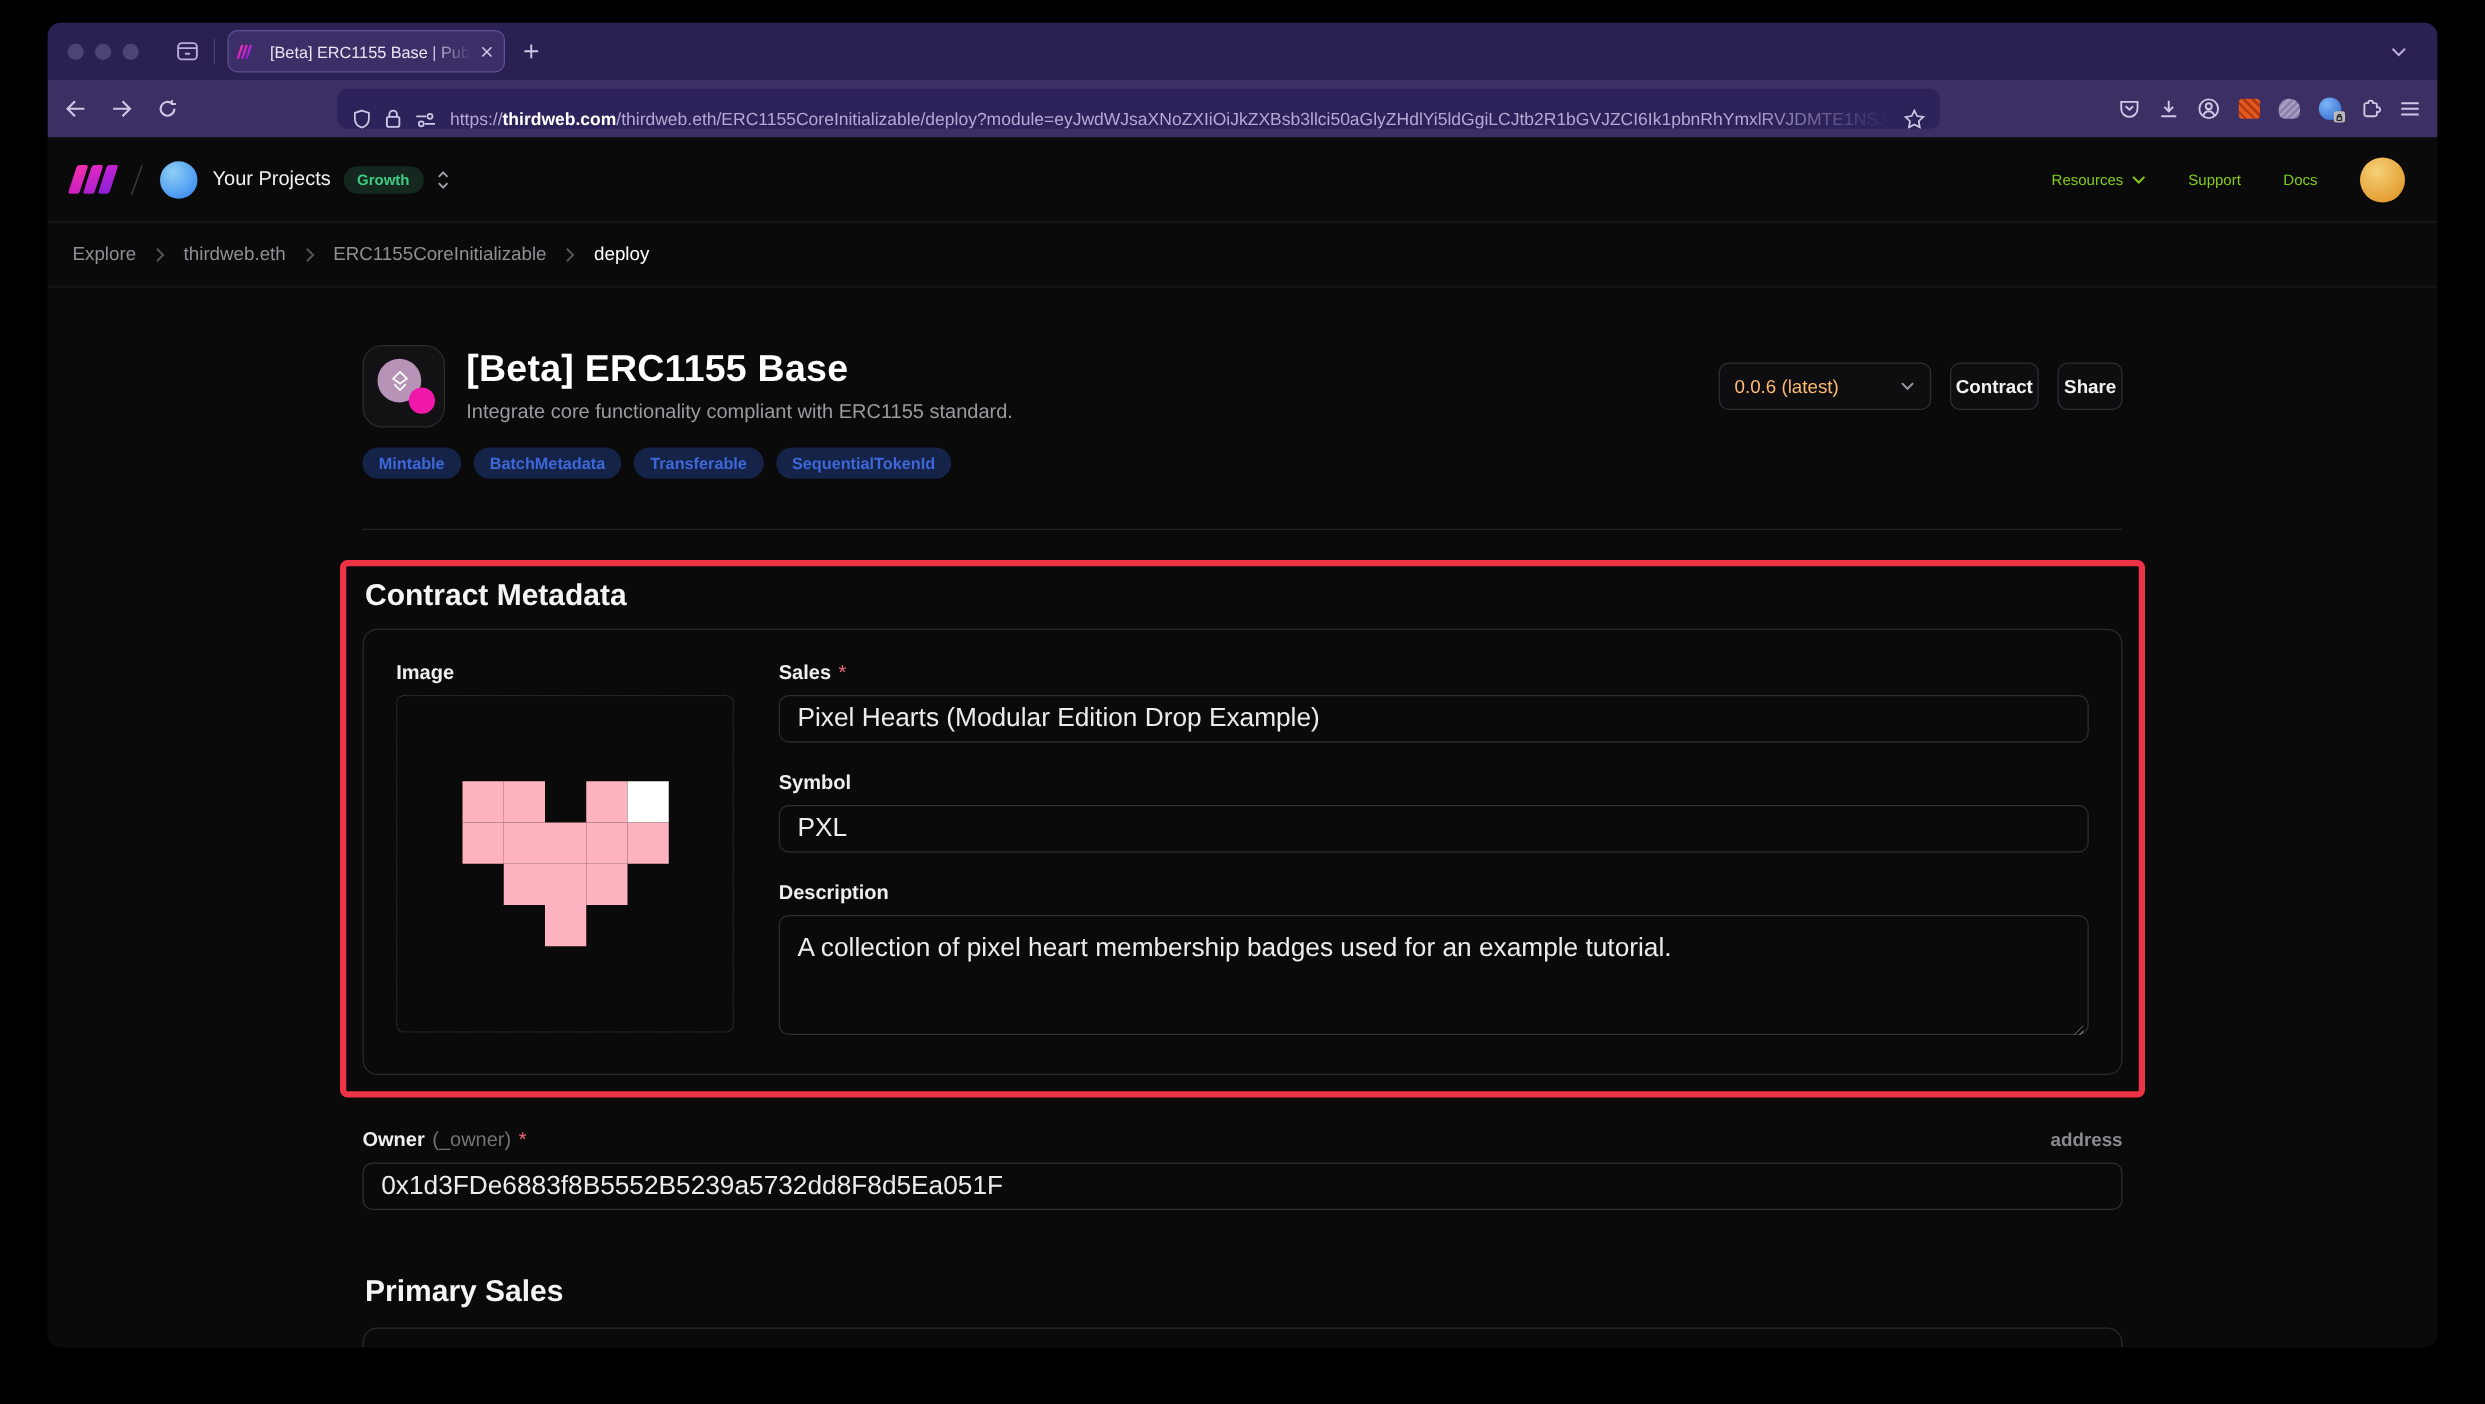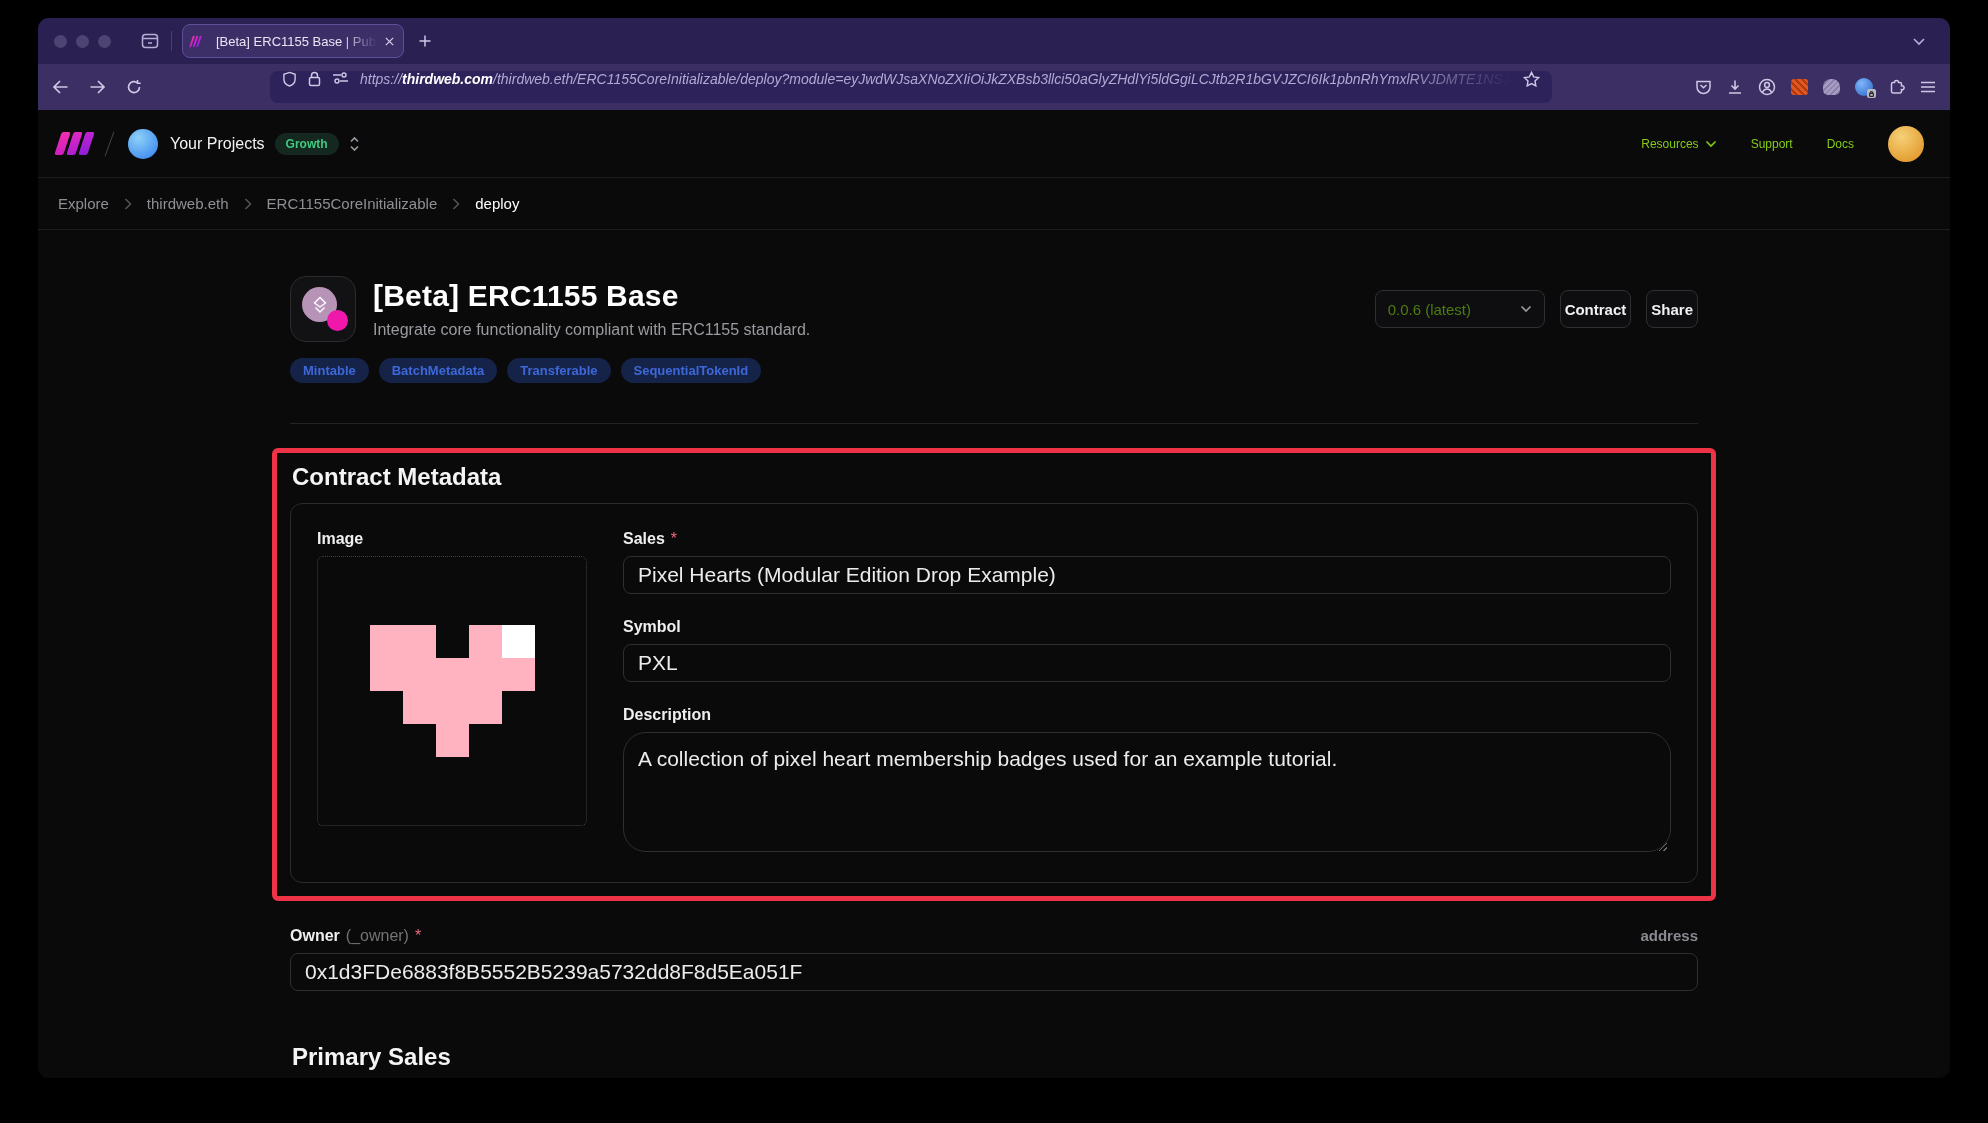--- a/index.html
+++ b/index.html
@@ -20,21 +20,21 @@
          display:flex; align-items:center; padding:0 8px; gap:7px; }
   .tabtitle { flex:1; font-size:13px; color:#e9e5f3; white-space:nowrap; overflow:hidden;
               -webkit-mask-image:linear-gradient(90deg,#000 78%,transparent); mask-image:linear-gradient(90deg,#000 78%,transparent); }
   .iconbtn { display:flex; align-items:center; justify-content:center; color:#cfc7e6; }
   .newtab { margin-left:14px; color:#cfc7e6; display:flex; }
   .tabchevron { margin-left:auto; margin-right:8px; color:#b9aed6; display:flex; }
 
   .toolbar { height:46px; background:#3b2f63; display:flex; align-items:center; padding:0 14px; flex:none; }
   .navbtns { display:flex; align-items:center; gap:20px; color:#d9d3ec; }
   .urlbar { margin-left:128px; width:1282px; height:32px; background:#2d2259; border-radius:8px;
-            display:flex; align-items:flex-start; padding:0 12px; gap:11px; color:#d5cde9;font-style:italic; }
+            display:flex; align-items:flex-end; padding:0 12px; gap:11px; color:#d5cde9; }
   .urltext { flex:1; font-size:14px; white-space:nowrap; overflow:hidden; display:flex;
              -webkit-mask-image:linear-gradient(90deg,#000 90%,transparent); mask-image:linear-gradient(90deg,#000 90%,transparent); }
   .urlscheme,.urlpath { color:#b4a9d4; }
   .urldomain { color:#ffffff; font-weight:700; }
   .toolbar-right { margin-left:auto; display:flex; align-items:center; gap:15px; color:#cfc7e6; }
   .ext-orange { width:17px; height:16px; border-radius:3px;
                 background:repeating-linear-gradient(45deg,#e2571f 0 3px,#b23a10 3px 5px); }
   .ext-ghost { width:17px; height:16px; border-radius:8px 8px 5px 5px;
                background:repeating-linear-gradient(-45deg,#a79ec4 0 2px,#8c82ad 2px 4px); }
   .ext-blue { position:relative; width:18px; height:18px; border-radius:50%;
@@ -71,21 +71,21 @@
   .hero { margin-top:46px; display:flex; align-items:center; }
   .heroicon { position:relative; width:66px; height:66px; background:#121214; border:1px solid #2c2c2e; border-radius:16px; flex:none; }
   .heroicon .mauve { position:absolute; left:11px; top:10px; width:35px; height:35px; border-radius:50%;
                      background:#b793b8; display:flex; align-items:center; justify-content:center; color:#fff; }
   .heroicon .magenta { position:absolute; left:36px; top:33px; width:21px; height:21px; border-radius:50%; background:#ef18ab; }
   .herotext { margin-left:17px; }
   .pagetitle { font-size:30px; font-weight:700; color:#ffffff; letter-spacing:.2px; }
   .pagesub { margin-top:8px; font-size:16px; color:#9a9aa0; }
   .heroactions { margin-left:auto; display:flex; align-items:center; gap:15px; }
   .select { width:170px; height:38px; background:#0e0e10; border:1px solid #2f2f33; border-radius:8px;
-            display:flex; align-items:center; padding:0 12px; font-size:15px; color:#4d7c0f; }
+            display:flex; align-items:center; padding:0 12px; font-size:15px; color:#fdba74; }
   .select .chev { margin-left:auto; color:#9a9aa2; display:flex; }
   .btn { height:38px; background:#0e0e10; border:1px solid #2f2f33; border-radius:8px; color:#f1f1f1;
          font-size:15px; font-weight:600; display:flex; align-items:center; padding:0 4px; }
 
   .badges { margin-top:16px; display:flex; gap:10px; }
   .badge { background:#152349; color:#3e68d8; font-size:13px; font-weight:700; padding:5px 13px; border-radius:999px; }
 
   .divider { margin-top:40px; border:none; border-top:1px solid #242427; }
 
   .redbox { margin:24px -18px 0; border:5px solid #ee3347; border-radius:6px; padding:6px 13px 13px; }
@@ -96,21 +96,21 @@
   .paramname { color:#737373; font-weight:400; }
   .req { color:#f06a7e; font-weight:400; }
   .dropzone { width:270px; height:270px; border:1px dotted #414147; border-radius:6px;
               display:flex; align-items:center; justify-content:center; }
   .heart { display:grid; grid-template-columns:repeat(5,33px); grid-auto-rows:33px; }
   .formcol { flex:1; }
   .group { margin-bottom:24px; }
   .group:last-child { margin-bottom:0; }
   .input { width:100%; height:38px; background:#0a0a0b; border:1px solid #2f2f33; border-radius:8px;
            padding:0 14px; font-size:21px; color:#ececec; font-family:"Liberation Sans",sans-serif; }
-  textarea.input { height:120px; padding:11px 14px; resize:none; line-height:1.4;border-radius:23px; }
+  textarea.input { height:96px; padding:11px 14px; resize:none; line-height:1.4; }
   .textareawrap { position:relative; }
   .textareawrap::after { content:""; position:absolute; right:4px; bottom:5px; width:10px; height:10px;
       background:repeating-linear-gradient(-45deg,transparent 0 2px,#6b6b70 2px 3px); clip-path:polygon(100% 0,100% 100%,0 100%); }
 
   .ownerblock { margin-top:26px; }
   .ownerlabels { display:flex; align-items:baseline; }
   .typehint { margin-left:auto; font-size:15px; color:#8a8a90; }
 
   .salehead { margin-top:52px; }
   .salecard { margin-top:14px; border:1px solid #2b2b2e; border-radius:12px; padding:26px; height:140px; }

